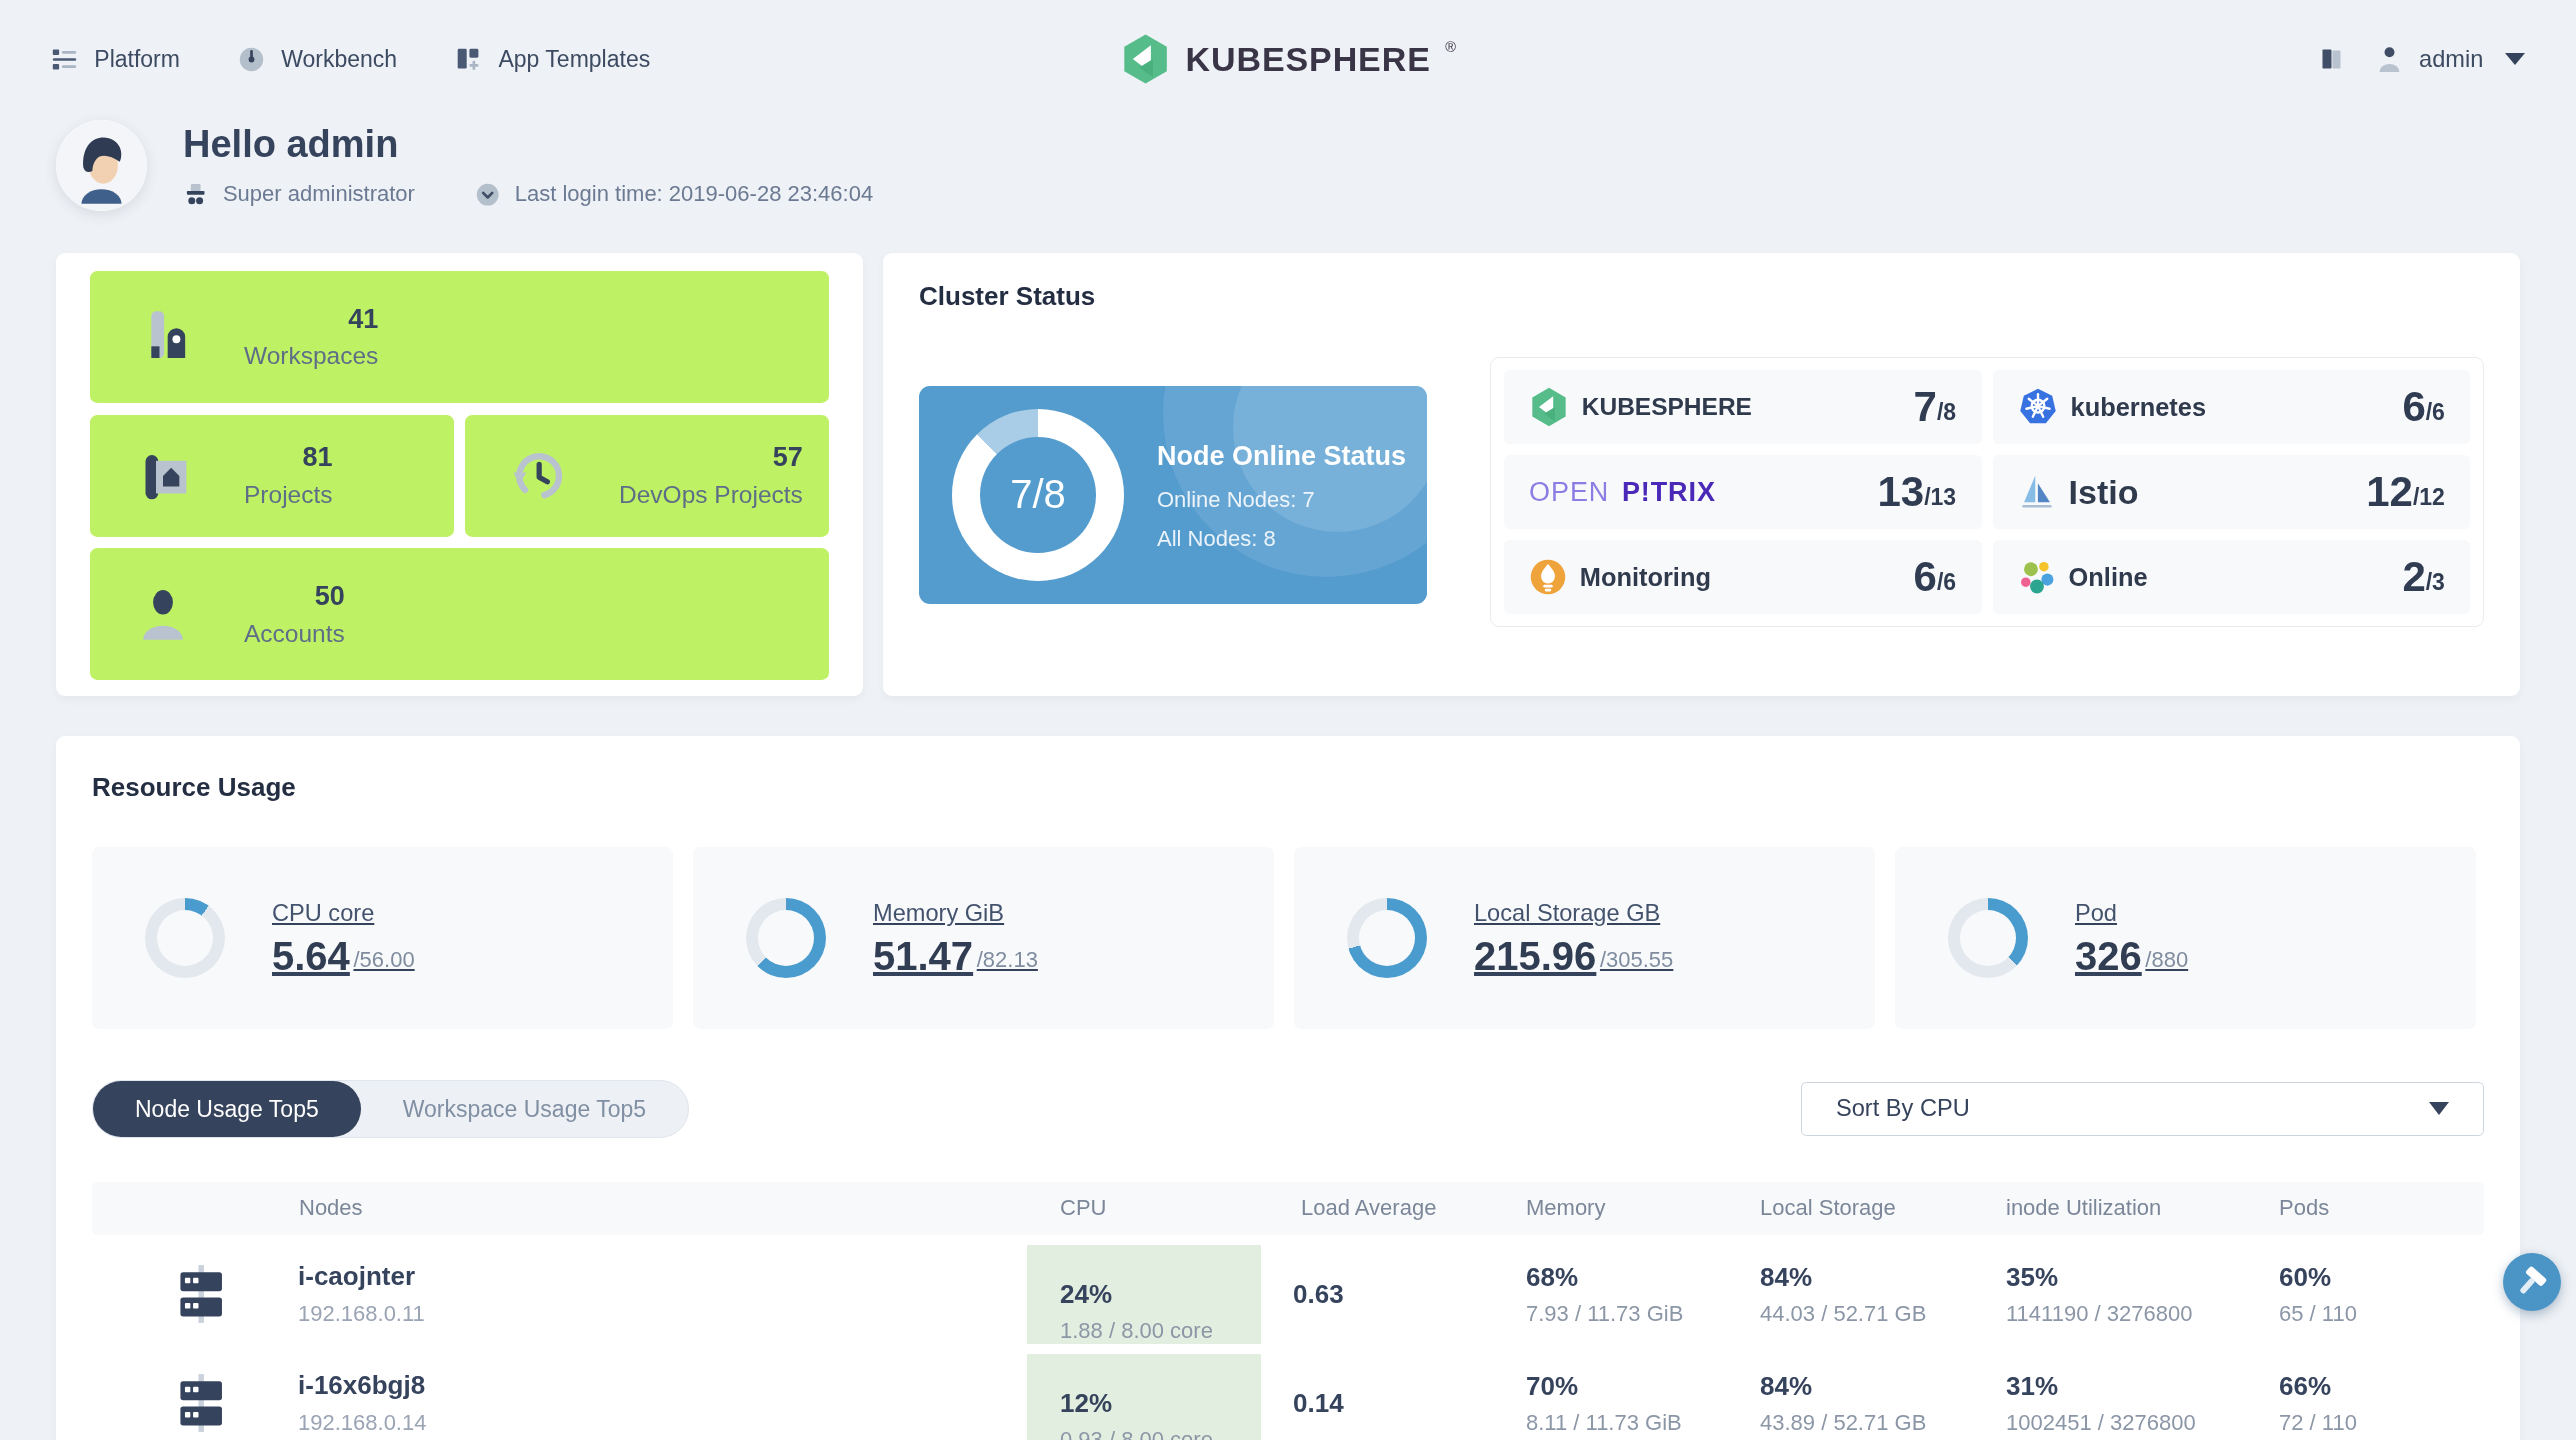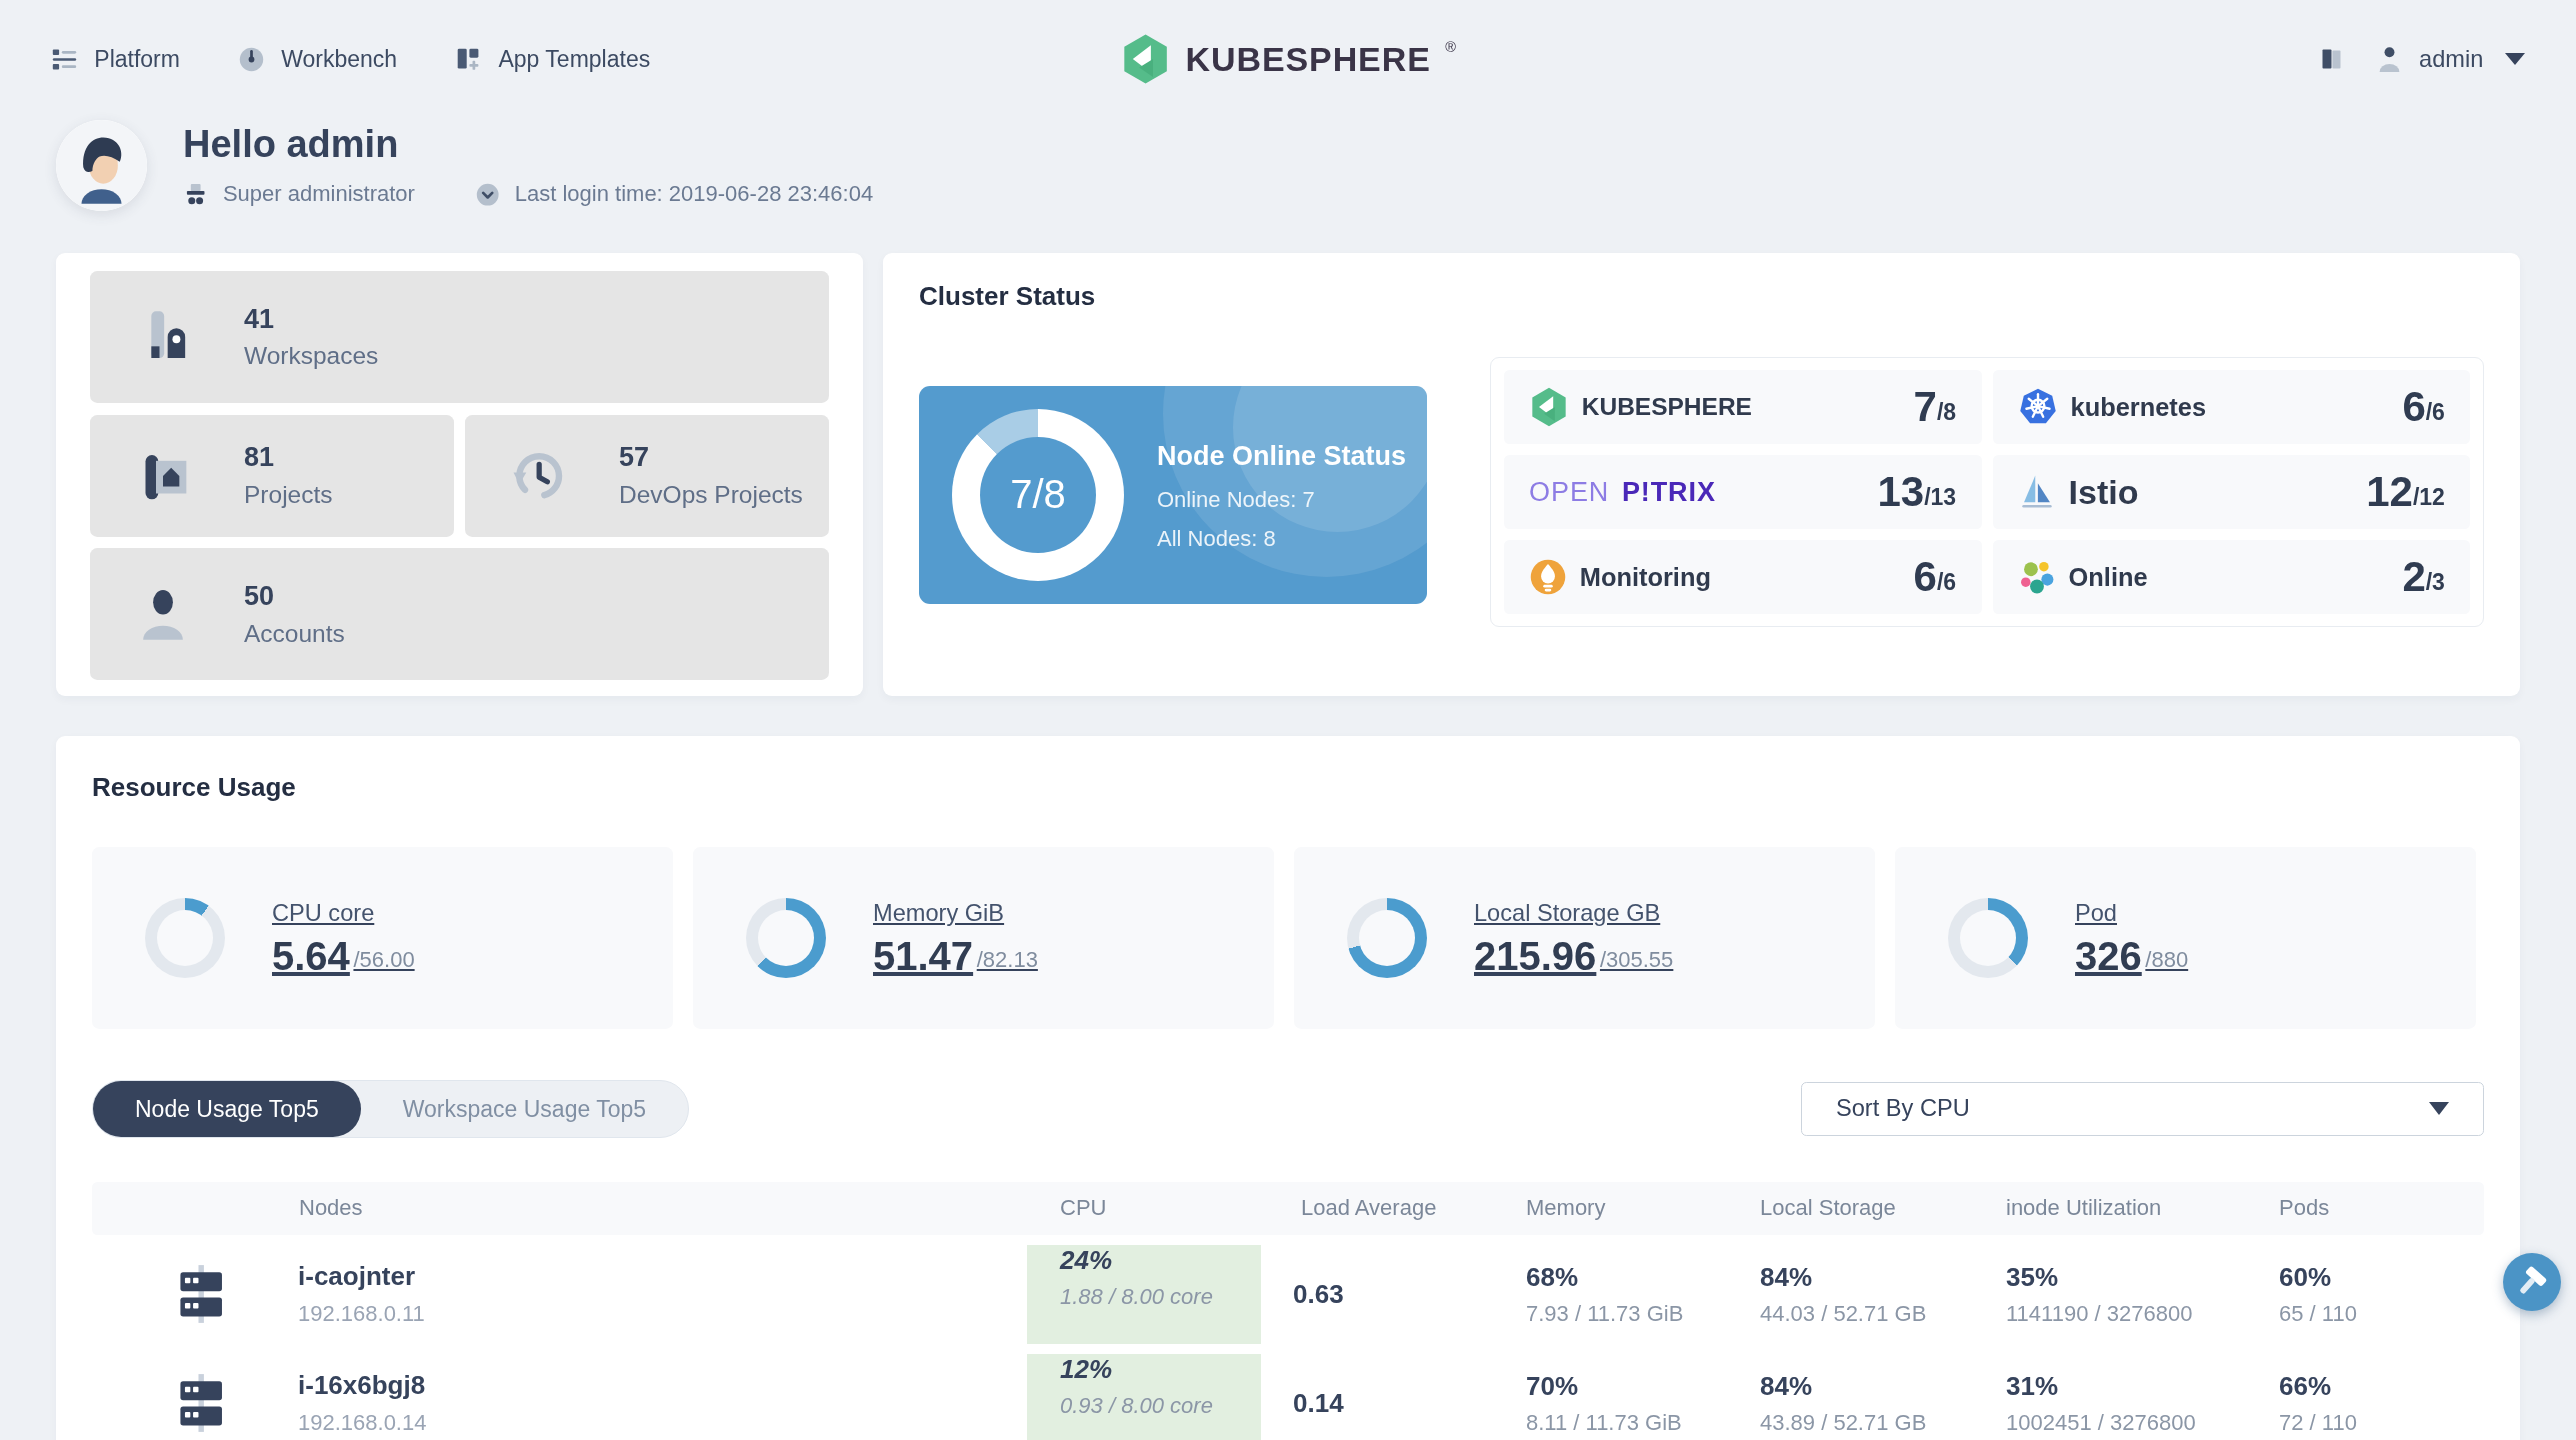--- a/index.html
+++ b/index.html
@@ -27,21 +27,21 @@
   .hero-meta { display:flex; align-items:center; gap:60px; margin-top:15px; }
   .meta-item { display:flex; align-items:center; gap:14.5px; font-size:22px; color:#6b7a92; }
 
   
   main { padding:0 56px; margin-top:42px; }
   .card { background:#ffffff; border-radius:9px; box-shadow:0 3.6px 9px rgba(36,46,66,.04); }
   .row1 { display:flex; gap:20px; }
 
   
   .stats-card { width:807px; height:443px; padding:18px 34px; display:grid; grid-template-columns:1fr 1fr; grid-template-rows:132px 122px 132px; gap:11.8px 11px; }
-  .stat-tile { background:#e5e5e5; border-radius:7.3px; display:flex; align-items:center; padding-left:45px; cursor:pointer; }
+  .stat-tile { background:#bef264; border-radius:7.3px; display:flex; align-items:center; padding-left:45px; cursor:pointer;text-align:right; }
   .stat-tile.wide { grid-column:1 / span 2; }
   .stat-ic { width:56px; height:56px; flex:0 0 56px; }
   .stat-txt { margin-left:53px; }
   .stat-val { font-size:27px; font-weight:600; color:#36435c; }
   .stat-lbl { font-size:24.5px; color:#5f6e87; margin-top:7.3px; }
 
   
   .cluster-card { flex:1; height:443px; padding:28px 36px; }
   .sec-title { font-size:26px; font-weight:700; color:#242e42; }
   .cluster-body { display:flex; margin-top:45px; }
@@ -94,21 +94,21 @@
   .t-head { height:53px; background:#f8f9fb; border-radius:5.4px; font-size:22px; color:#7b8799; }
   .h-node { padding-left:207px; }
   .h-cpu { padding-left:33px; }
   .h-load { padding-left:40px; }
   .t-row { height:99px; background:#ffffff; margin-top:10px; border-radius:3.6px; cursor:pointer; }
   .cell-node { display:flex; align-items:center; height:100%; }
   .node-ic { width:56px; height:58px; margin-left:83px; flex:0 0 56px; }
   .node-nm { margin-left:67px; }
   .node-name { font-size:26px; font-weight:600; color:#36435c; }
   .node-ip { font-size:22px; color:#9aa4b4; margin-top:9px; }
-  .cell-cpu { height:100%; display:flex; flex-direction:column; justify-content:flex-start; padding-left:33px;font-style:italic; }
+  .cell-cpu { height:100%; display:flex; flex-direction:column; justify-content:flex-end; padding-left:33px; }
   .pct { font-size:26px; font-weight:600; color:#36435c; }
   .detail { font-size:22px; color:#8b96a6; margin-top:8.2px; }
   .cell-load { padding-left:32px; font-size:26px; font-weight:600; color:#36435c; }
 
   
   .toolbox { position:absolute; left:2503px; top:1253px; width:58px; height:58px; border-radius:50%; background:#4b94c6; border:none; box-shadow:0 3.6px 11px rgba(40,80,120,.35); display:flex; align-items:center; justify-content:center; cursor:pointer; }
 </style>
 </head>
 <body>
 

